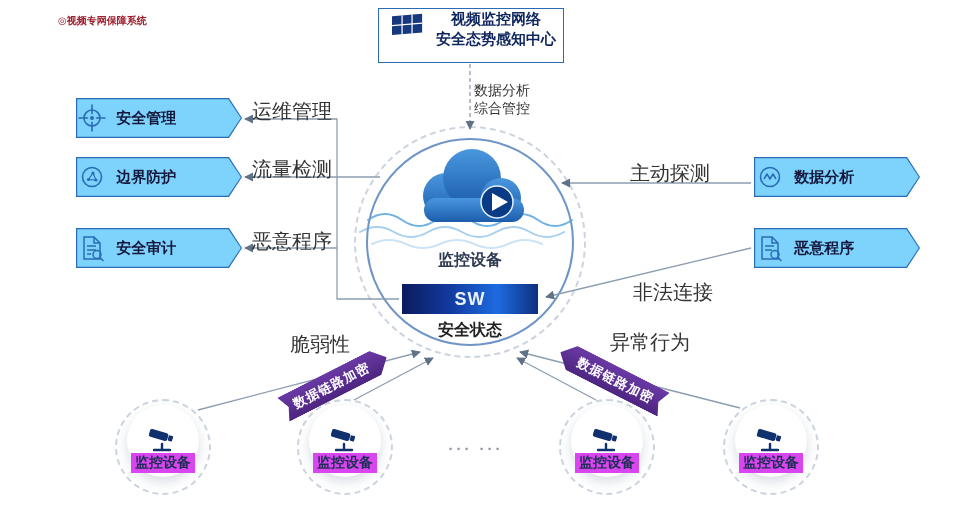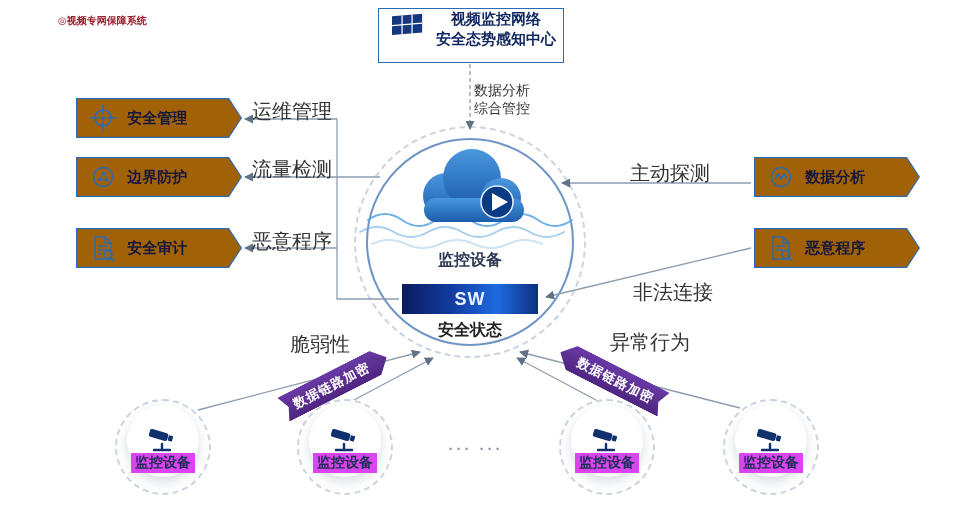--- a/index.html
+++ b/index.html
@@ -10,23 +10,23 @@
 
   
   .cmd{position:absolute;left:378px;top:8px;width:186px;height:55px;border:1.5px solid #2a6bb5;
        background:#fff;display:flex;align-items:flex-start;gap:9px;padding-left:10px;box-sizing:border-box;z-index:4}
   .cmd-text{font-size:15px;font-weight:bold;color:#10265f;line-height:1.35;text-align:center}
 
   
   .node{position:absolute;width:166px;height:40px;z-index:4}
   .node-shell{position:absolute;inset:0;background:#2a6bb5;
        clip-path:polygon(0 0,calc(100% - 13px) 0,100% 50%,calc(100% - 13px) 100%,0 100%)}
-  .node-inner{position:absolute;inset:1.2px;background:#a16207;
+  .node-inner{position:absolute;inset:1.2px;background:#7dd3fc;
        clip-path:polygon(0 0,calc(100% - 12.5px) 0,100% 50%,calc(100% - 12.5px) 100%,0 100%);
-       display:flex;align-items:center;gap:9px;padding-left:11px;box-sizing:border-box}
+       display:flex;align-items:center;gap:9px;box-sizing:border-box}
   .node-label{font-size:15px;font-weight:bold;color:#15173c;white-space:nowrap}
   #node-mgmt{left:76px;top:98px}
   #node-border{left:76px;top:157px}
   #node-audit{left:76px;top:228px}
   #node-monitor{left:754px;top:157px}
   #node-access{left:754px;top:228px}
 
   
   .flow-label{position:absolute;font-size:20px;font-weight:500;color:#333;z-index:3;white-space:nowrap}
   #lbl-ops{left:252px;top:98px}

